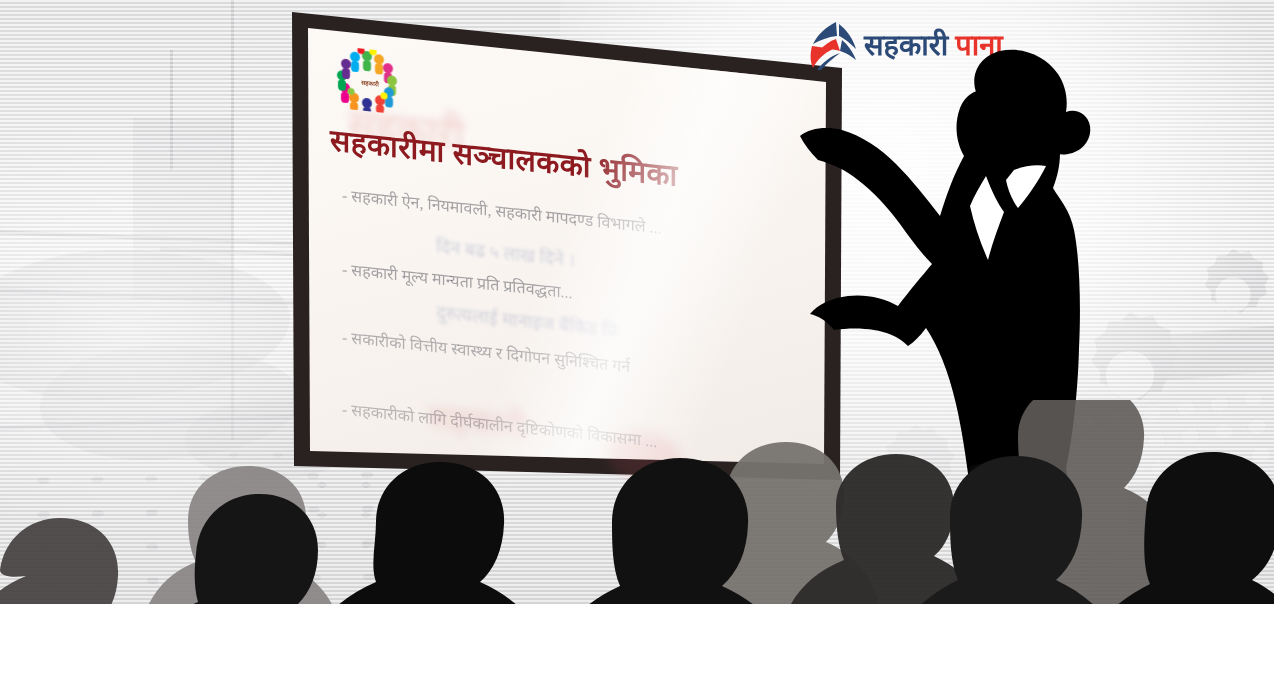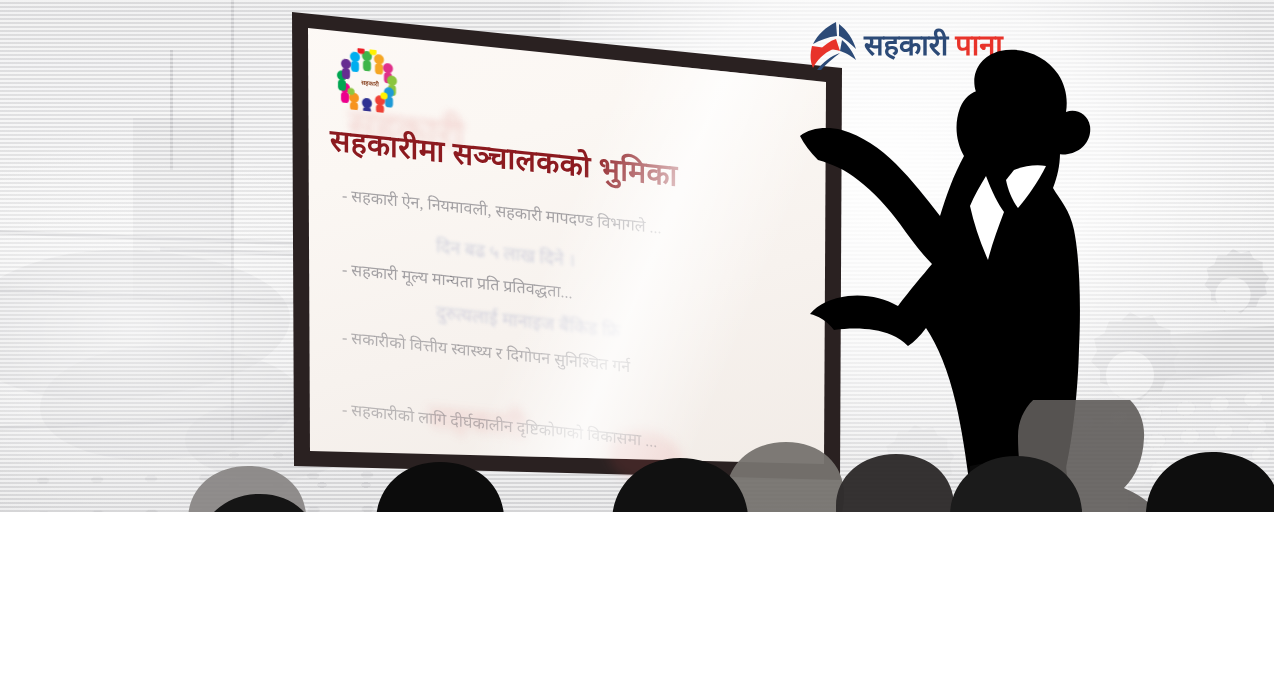--- a/index.html
+++ b/index.html
@@ -1,20 +1,20 @@
 <!DOCTYPE html>
 <html><head>
 <meta charset="utf-8">
 <style>
   html,body{margin:0;padding:0;background:#fff;}
   body{font-family:"Liberation Sans",sans-serif;}
 
   #scene{
     position:relative;
-    width:1274px;height:512px;
+    width:1274px;height:604px;
     overflow:hidden;
     background:#e9e9ea;
   }
 
   
   .bg-base{
     position:absolute;inset:0;
     background:
       linear-gradient(180deg,#e6e6e7 0%,#ededee 18%,#f2f2f2 42%,#e8e8e9 70%,#dededf 100%);
   }

